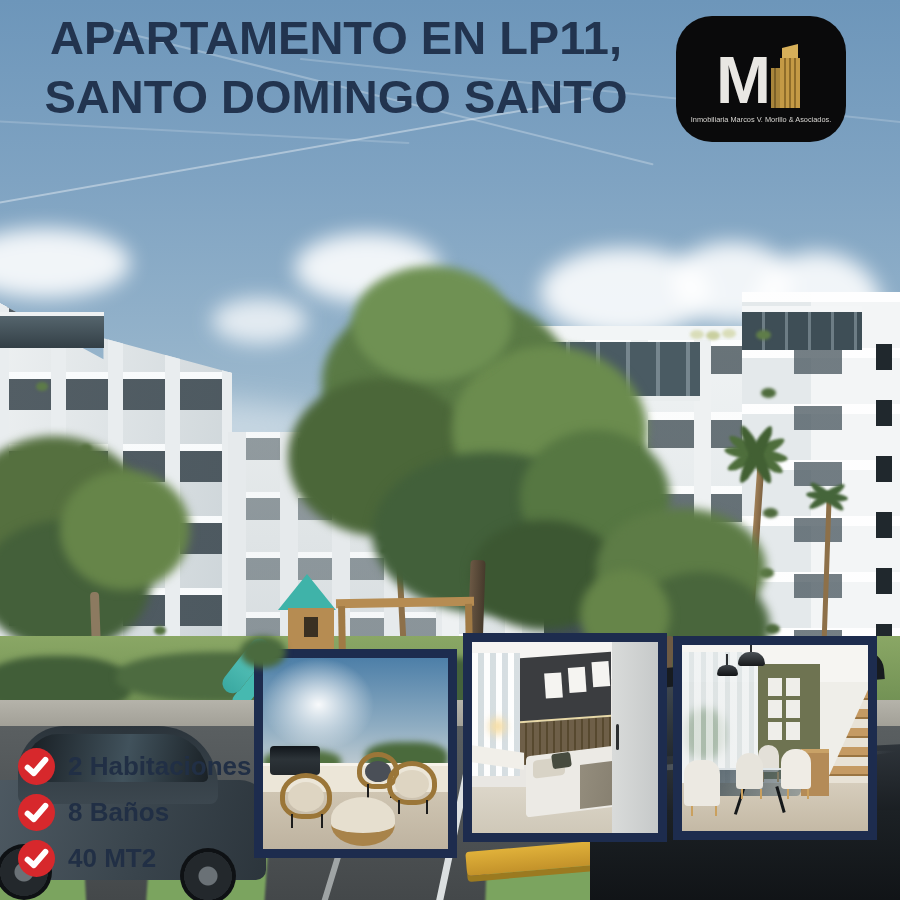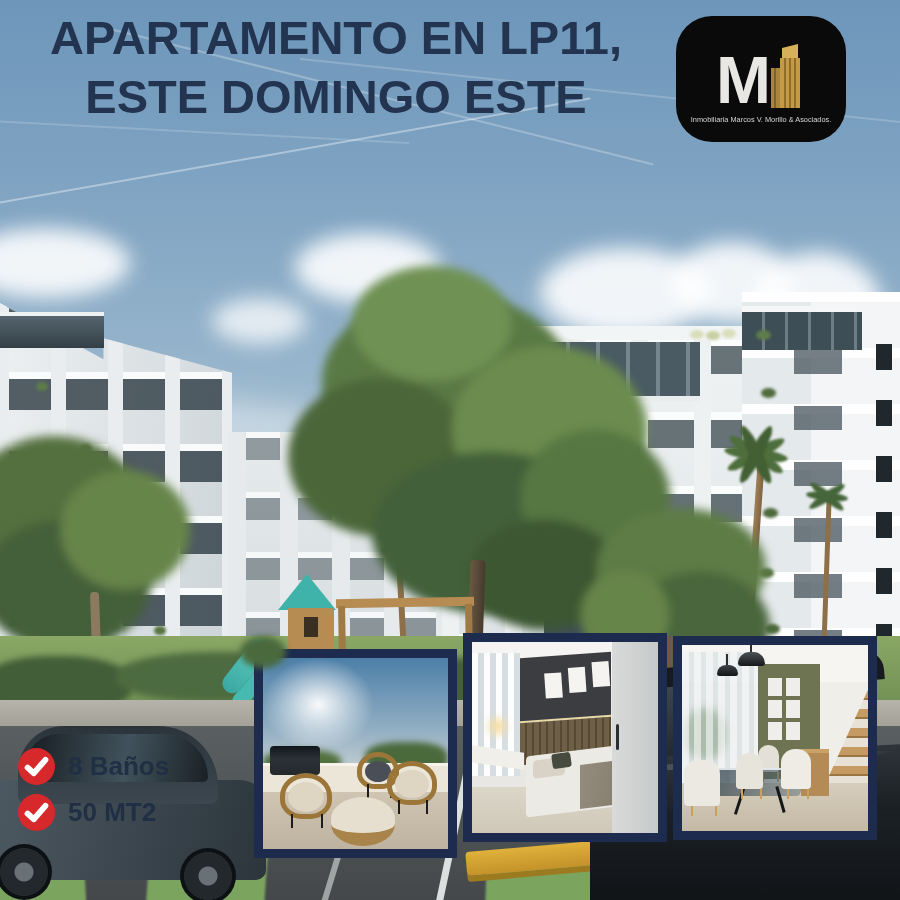--- a/index.html
+++ b/index.html
@@ -371,57 +371,66 @@
       <div class="roof"></div>
       <div class="shield"></div>
       <div class="hood"></div>
       <div class="low"></div>
       <div class="gleam"></div>
     </div>
   </div>
 
   <h1 class="title">
     <span>APARTAMENTO EN LP11,</span>
-    <span>ESTE DOMINGO ESTE</span>
+    <span>SANTO DOMINGO SANTO</span>
   </h1>
 
   <div class="logo">
     <div class="logo-row">
       <span class="logo-m">M</span>
       <svg class="logo-bld" width="42" height="66" viewBox="0 0 42 66">
         <polygon points="18,4 34,0 34,17 18,21" fill="#d7b05a"></polygon>
         <rect x="16" y="14" width="20" height="50" fill="#c49a45"></rect>
         <rect x="20" y="14" width="2" height="50" fill="#8f6d2a"></rect>
         <rect x="25" y="14" width="2" height="50" fill="#8f6d2a"></rect>
         <rect x="30" y="14" width="2" height="50" fill="#8f6d2a"></rect>
         <rect x="7" y="24" width="9" height="40" fill="#a8853b"></rect>
         <rect x="10" y="24" width="2" height="40" fill="#7c6128"></rect>
       </svg>
     </div>
     <div class="logo-cap">Inmobiliaria Marcos V. Morillo &amp; Asociados.</div>
   </div>
 
   <ul class="features">
+    <li class="feature">
+      <span class="chk">
+        <svg width="37" height="37" viewBox="0 0 20 20">
+            <circle cx="10" cy="10" r="10" fill="#d7282c"></circle>
+            <polyline points="5.2,10.6 8.6,13.6 14.8,6.4" fill="none" stroke="#ffffff" stroke-width="3.2" stroke-linecap="round" stroke-linejoin="round"></polyline>
+          </svg>
+      </span>
+      <span class="flabel">2 Habitaciones</span>
+    </li>
     <li class="feature">
       <span class="chk">
         <svg width="37" height="37" viewBox="0 0 20 20">
             <circle cx="10" cy="10" r="10" fill="#d7282c"></circle>
             <polyline points="5.2,10.6 8.6,13.6 14.8,6.4" fill="none" stroke="#ffffff" stroke-width="3.2" stroke-linecap="round" stroke-linejoin="round"></polyline>
           </svg>
       </span>
       <span class="flabel">8 Baños</span>
     </li>
     <li class="feature">
       <span class="chk">
         <svg width="37" height="37" viewBox="0 0 20 20">
             <circle cx="10" cy="10" r="10" fill="#d7282c"></circle>
             <polyline points="5.2,10.6 8.6,13.6 14.8,6.4" fill="none" stroke="#ffffff" stroke-width="3.2" stroke-linecap="round" stroke-linejoin="round"></polyline>
           </svg>
       </span>
-      <span class="flabel">50 MT2</span>
+      <span class="flabel">40 MT2</span>
     </li>
   </ul>
 
   <figure class="photo p1">
     <div class="ph t-sky"></div>
     <div class="ph t-hedgeL"></div>
     <div class="ph t-hedgeR"></div>
     <div class="ph t-wall"></div>
     <div class="ph t-floor"></div>
     <div class="ph t-grill"></div>

